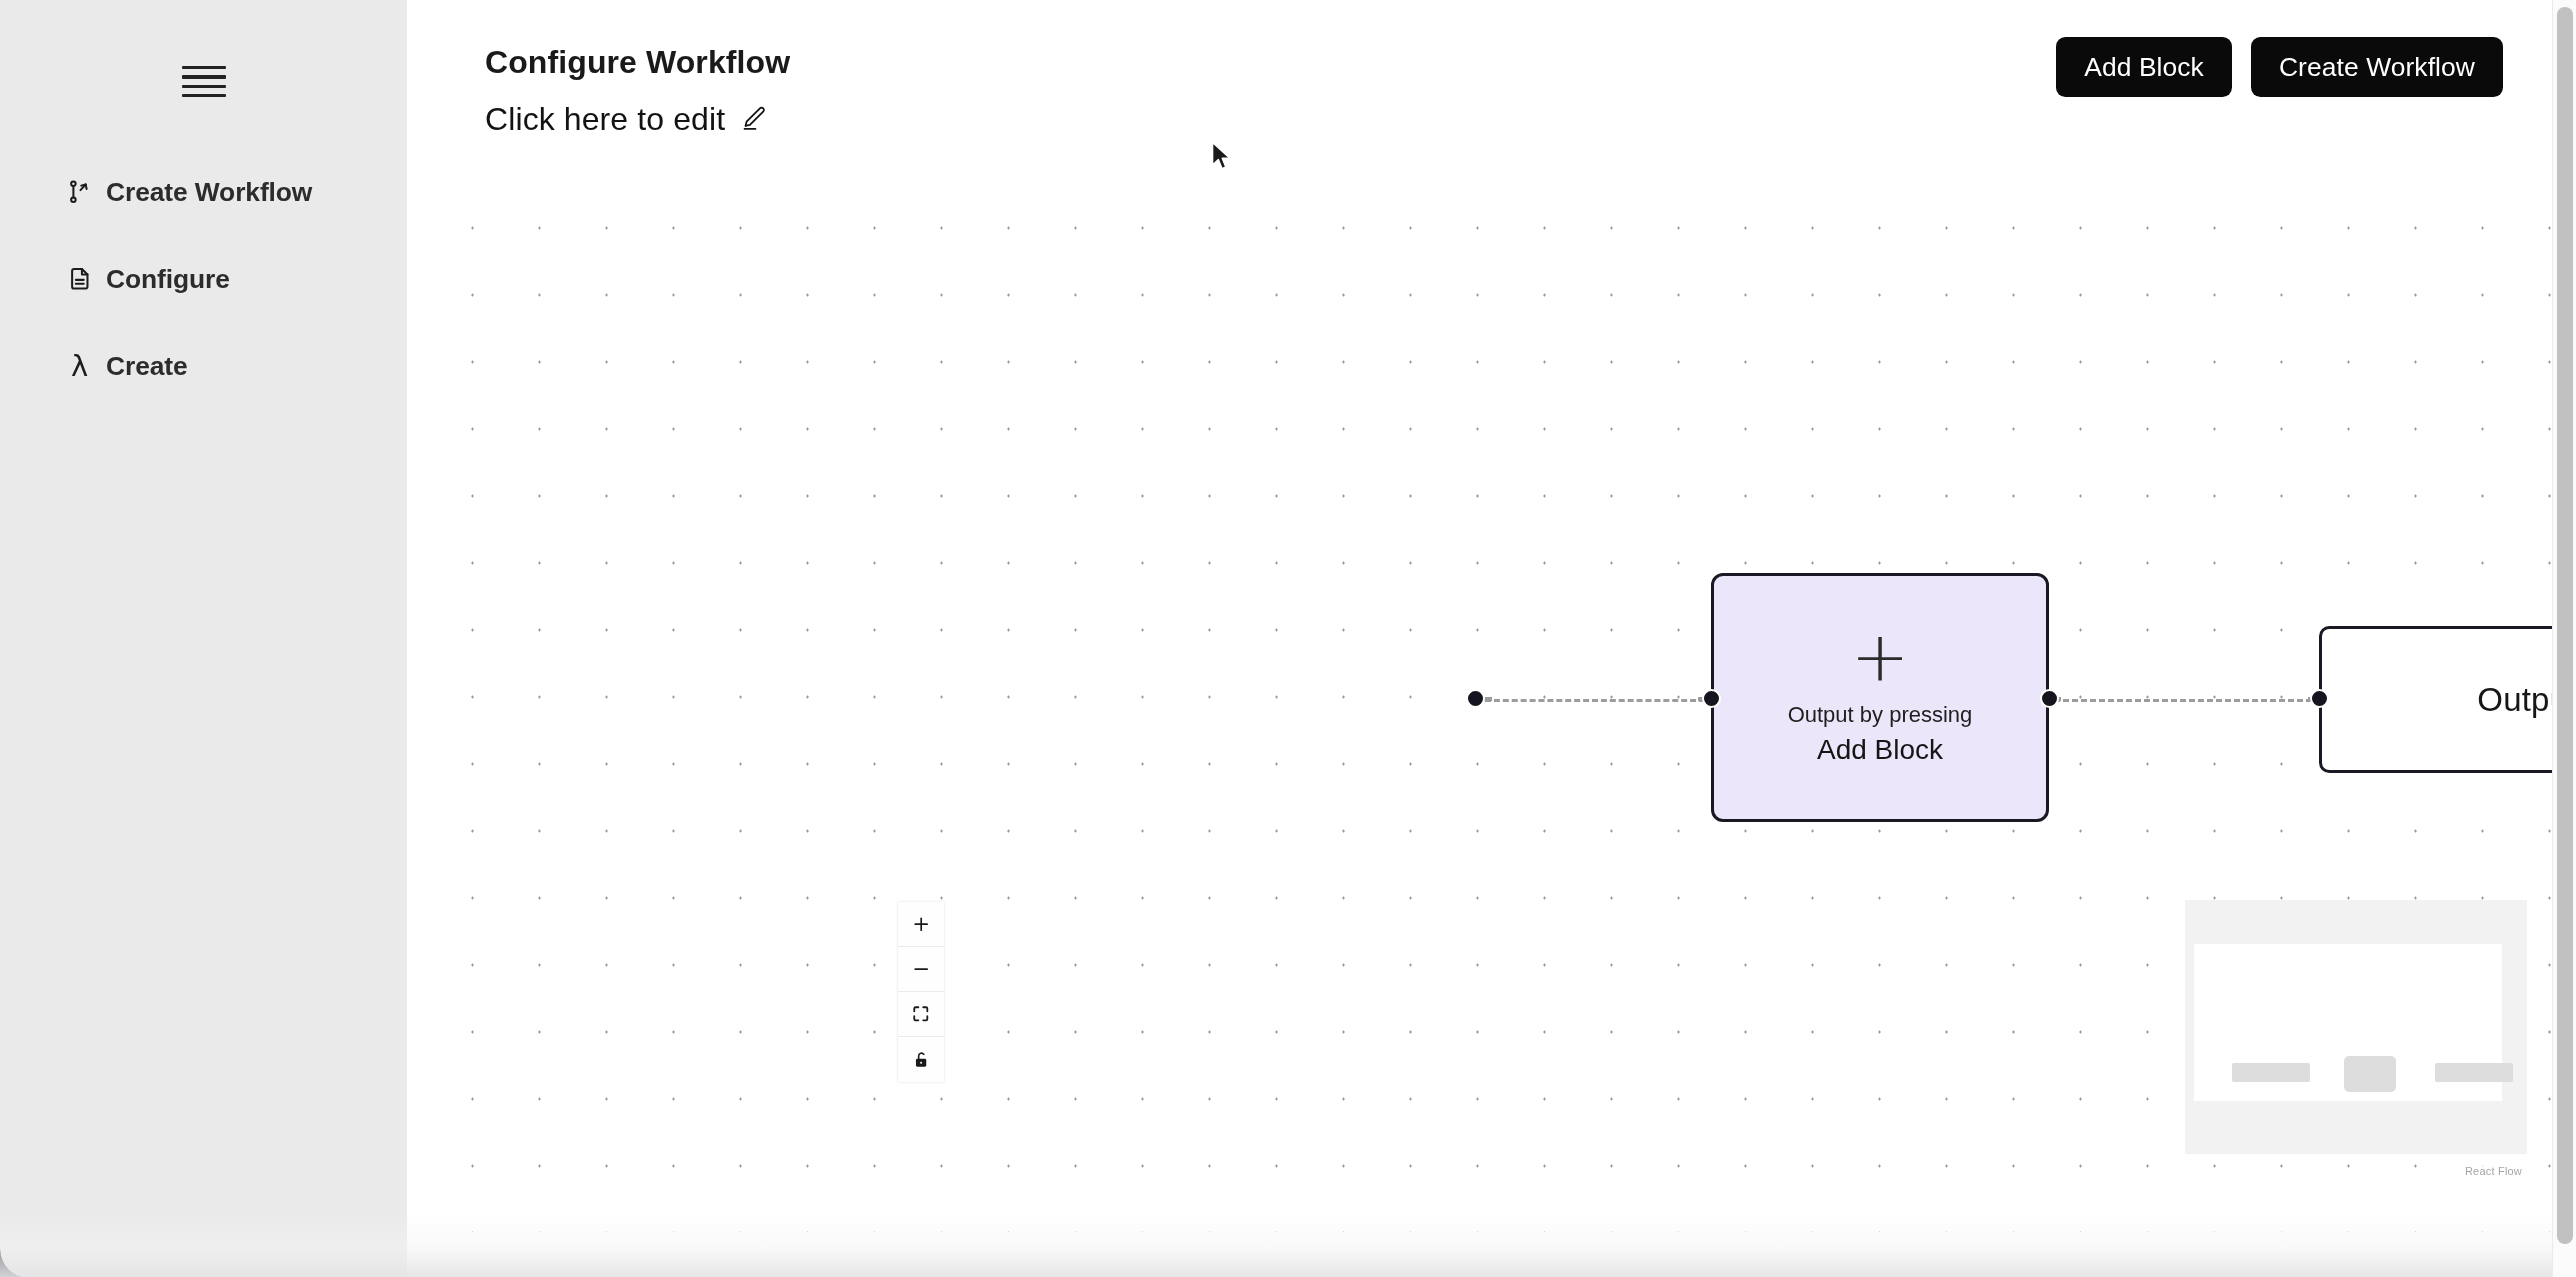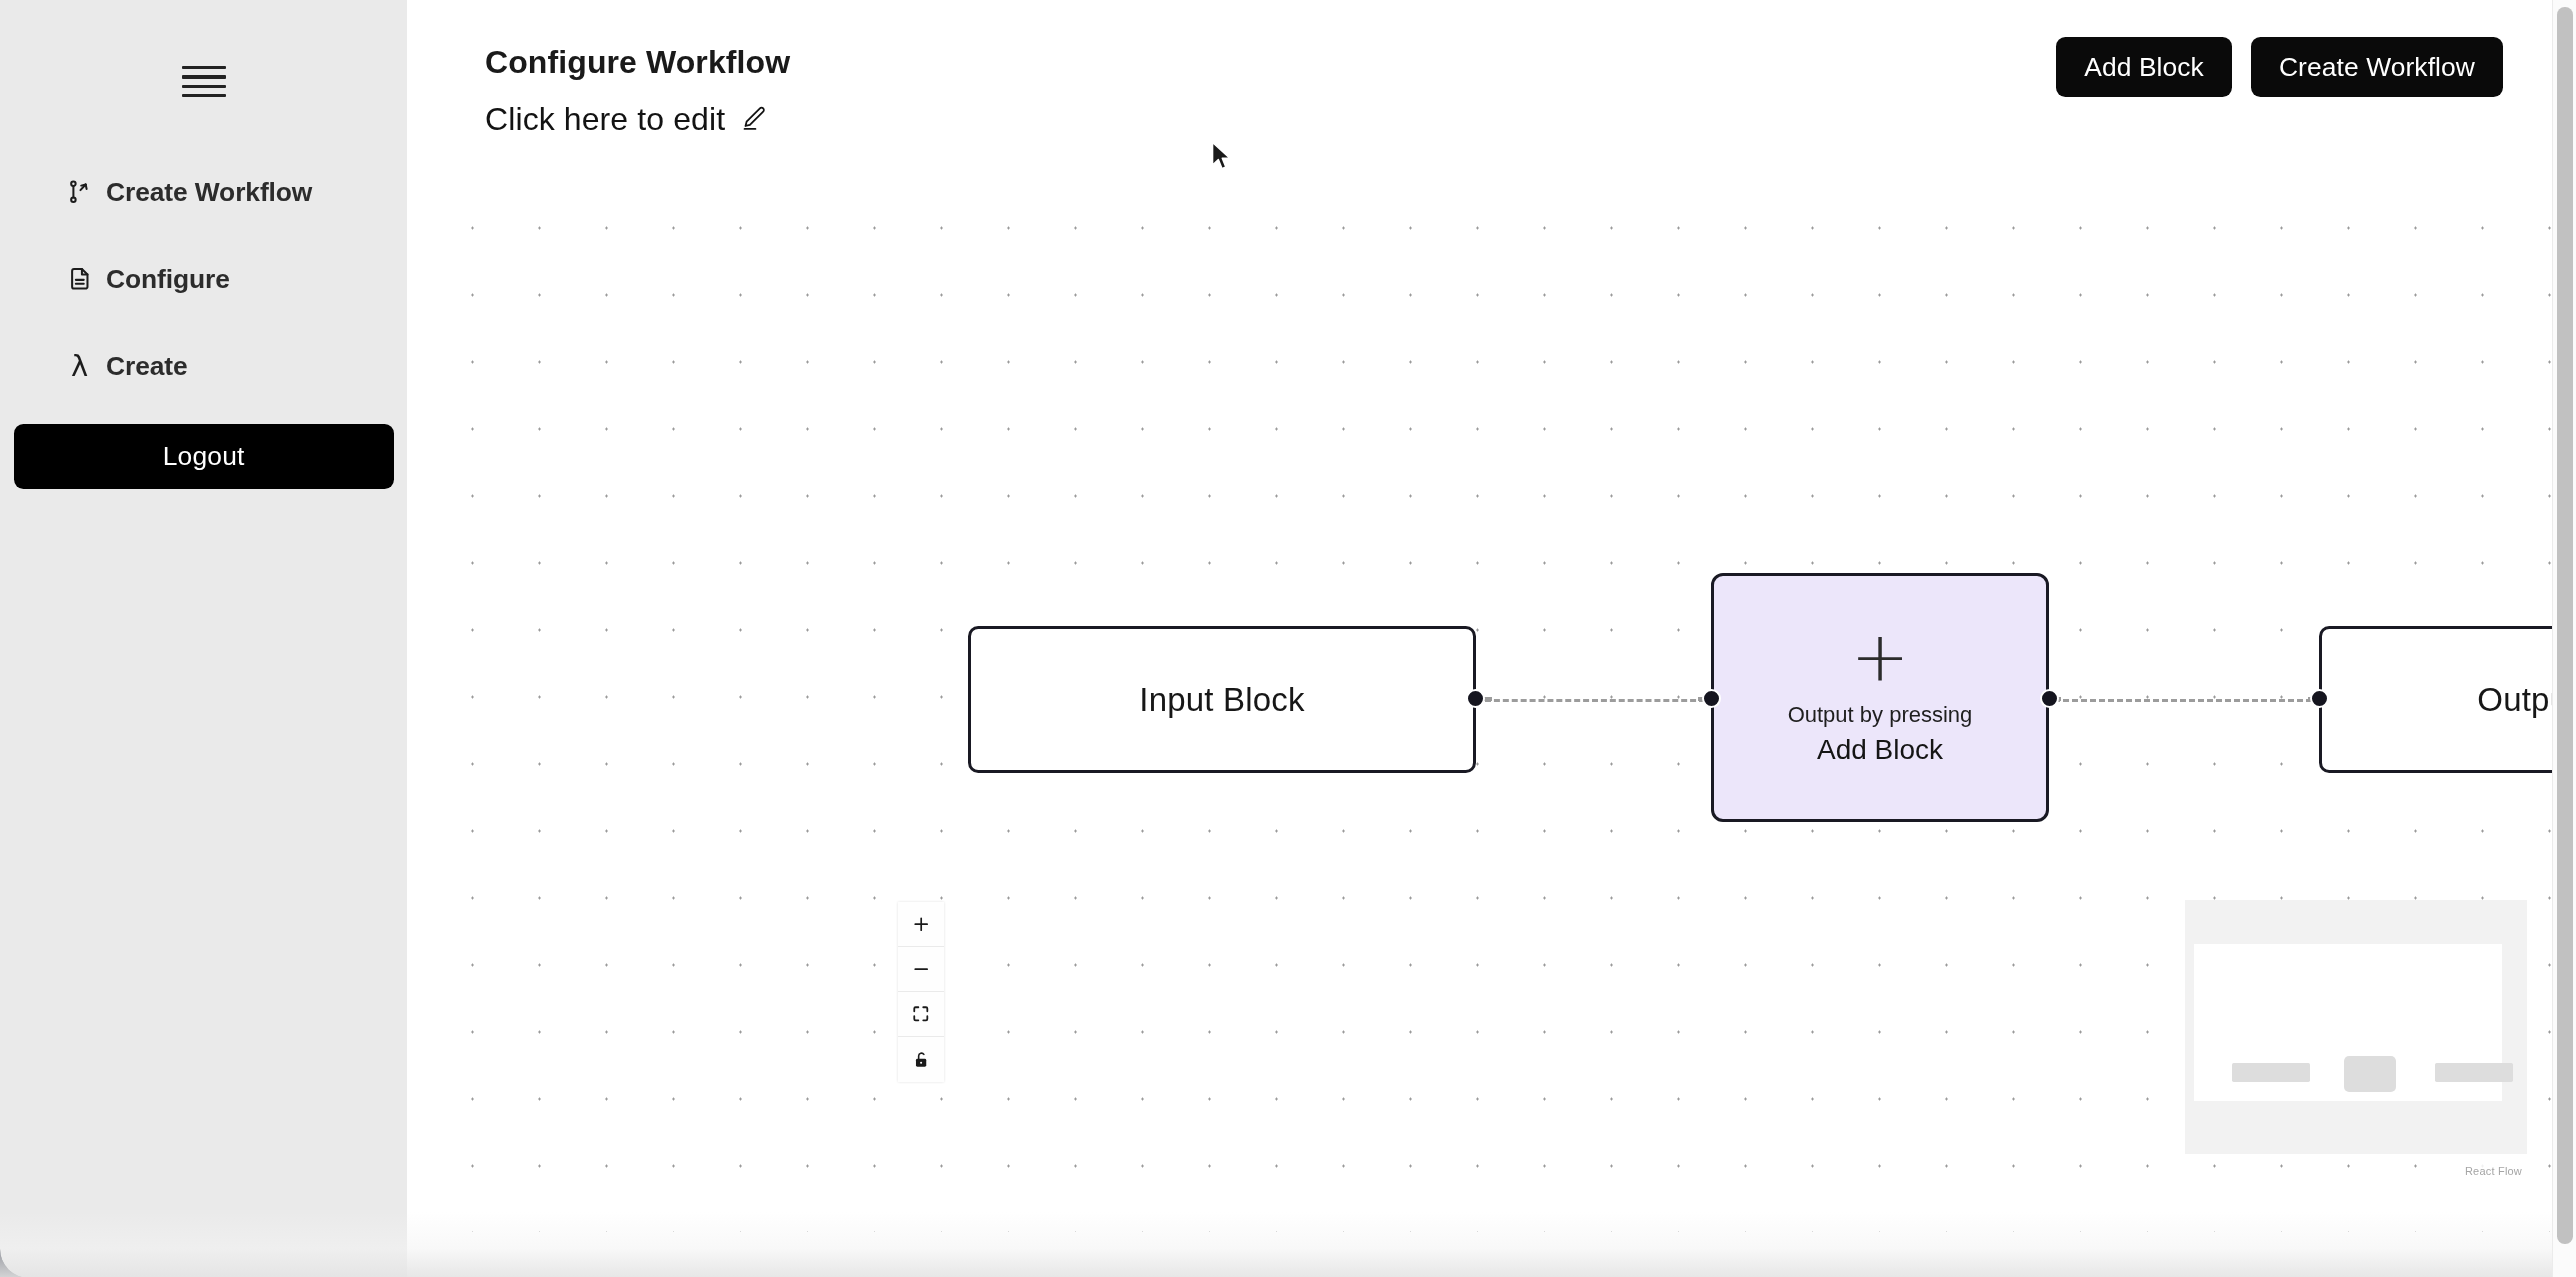--- a/index.html
+++ b/index.html
@@ -424,21 +424,20 @@
       <span class="nav-label">Configure</span>
     </div>
 
     <div class="nav-item" id="nav-lambdas">
       <span class="nav-icon">
         <span class="lambda-glyph">λ</span>
       </span>
       <span class="nav-label">Create</span>
     </div>
 
-    <button id="logout-button">Logout</button>
 
     <div id="sidebar-corner-mask"></div>
   </aside>
   <div id="window-corner"></div>
 
   <main id="main">
 
     <div id="page-title">Configure Workflow</div>
 
     <div id="workflow-name-row">
@@ -465,23 +464,20 @@
     <div id="flow-canvas">
 
       <div class="edge-line" style="left:1078px; top:513px; width:220px;"></div>
       <div class="edge-line" style="left:1647px; top:513px; width:258px;"></div>
 
       <div class="handle-nub" style="left:1075px; top:511px;"></div>
       <div class="handle-nub" style="left:1291px; top:511px;"></div>
       <div class="handle-nub" style="left:1644px; top:511px;"></div>
       <div class="handle-nub" style="left:1901px; top:511px;"></div>
 
-      <div class="flow-node node-io" id="node-input">
-        <span class="node-label">Input Block</span>
-      </div>
       <div class="handle" style="left:1059px; top:503px;"></div>
 
       <div class="flow-node" id="node-add">
         <span class="plus-glyph">+</span>
         <span class="add-sub">Output by pressing</span>
         <span class="add-main">Add Block</span>
       </div>
       <div class="handle" style="left:1295px; top:503px;"></div>
       <div class="handle" style="left:1633px; top:503px;"></div>
 

